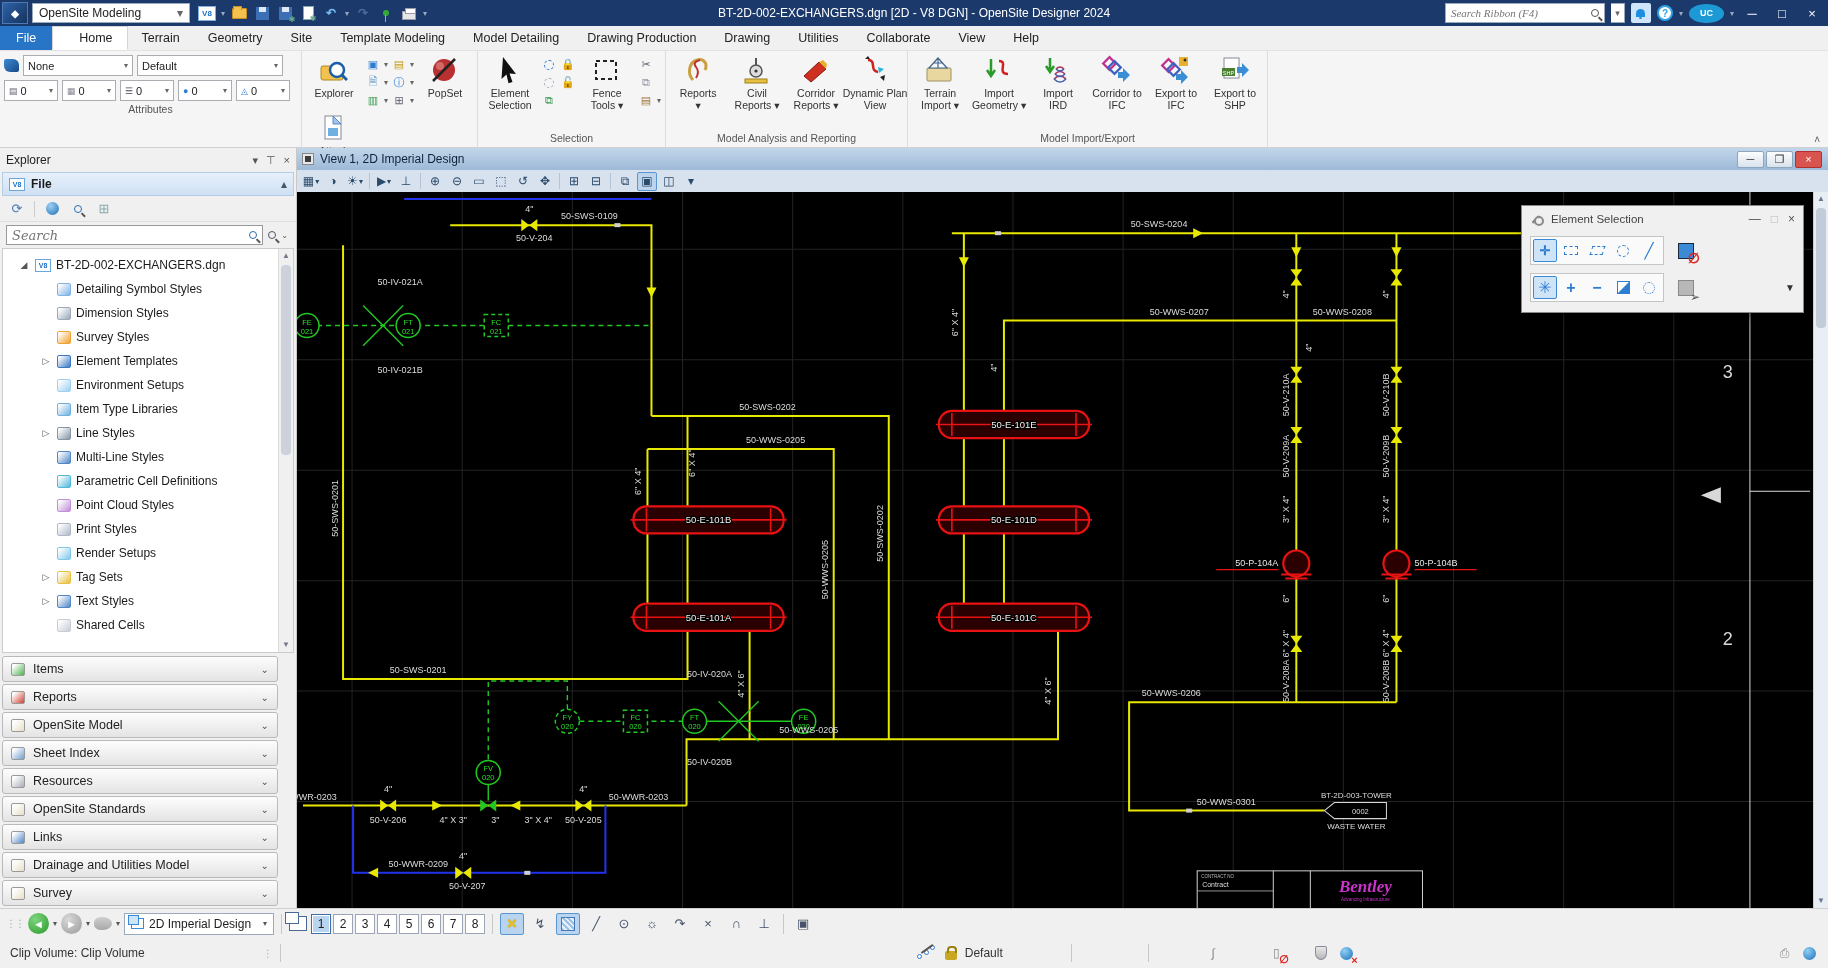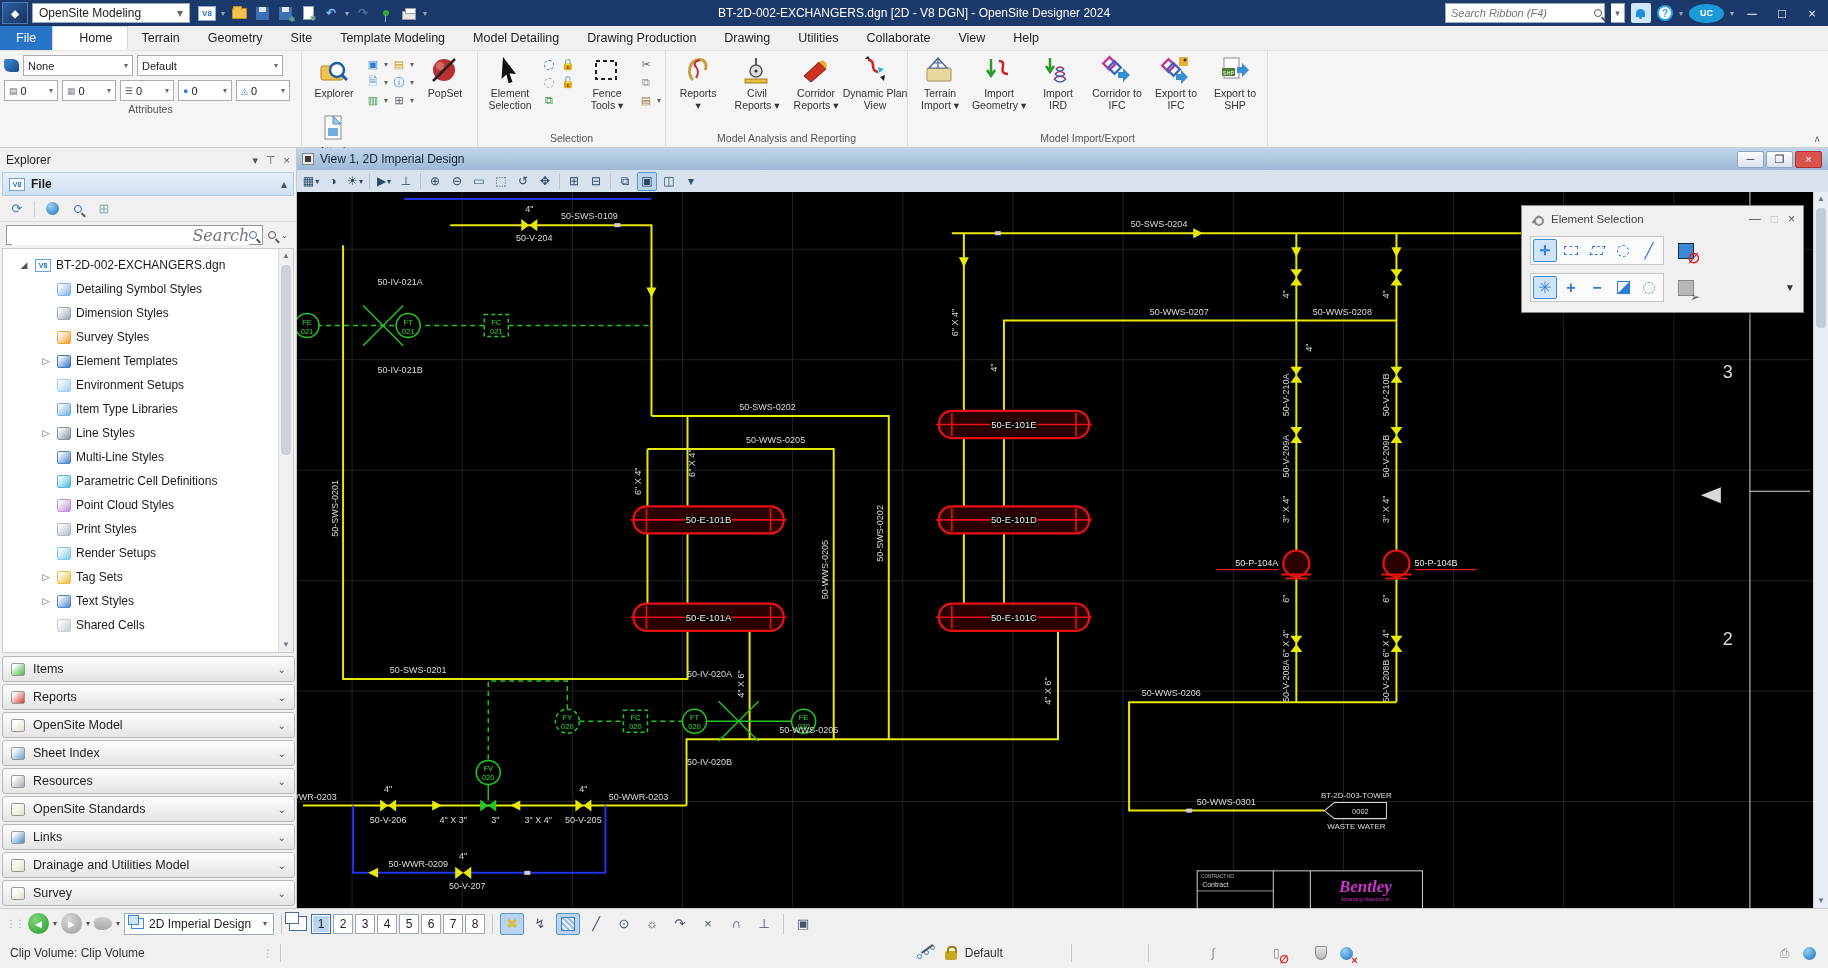--- a/index.html
+++ b/index.html
@@ -23,21 +23,21 @@
   .gear:after { content:"✱"; position:absolute; right:-4px; bottom:-4px; font-size:8px; color:#6a8; }
   .arr { color:#79b8f0; font-size:14px; font-weight:bold; }
   .arr.dim { color:#4a6a96; }
   .i-pin { width:6px; height:6px; background:#35a835; border-radius:50%; position:relative; }
   .i-pin:after { content:""; position:absolute; left:2px; top:5px; width:1px; height:7px; background:#9ac; }
   .i-print { width:14px; height:9px; background:#e6e6e6; border:1px solid #99a; position:relative; margin-top:4px; }
   .i-print:before { content:""; position:absolute; left:2px; top:-4px; width:9px; height:4px; background:#fff; border:1px solid #99a; }
   .doctitle { position:absolute; left:50%; transform:translateX(-50%); font-size:12px; color:#fff; white-space:nowrap; }
   .tbright { margin-left:auto; display:flex; align-items:center; gap:6px; padding-right:4px; }
   .searchribbon { background:#fff; border:1px solid #9ab; height:20px; width:160px; display:flex; align-items:center; padding:0 5px; color:#888; }
-  .searchribbon input { border:none; outline:none; flex:1; font-style:italic; font-size:11px; color:#555; font-family:Liberation Sans, sans-serif; background:transparent; }
+  .searchribbon input { border:none; outline:none; flex:1; font-style:italic; font-size:11px; color:#555; font-family:Liberation Serif, serif; background:transparent; }
   .mag { width:8px; height:8px; border:1.5px solid #555; border-radius:50%; position:relative; flex:0 0 auto; }
   .mag:after { content:""; position:absolute; width:5px; height:1.5px; background:#555; transform:rotate(45deg); left:6px; top:8px; }
   .srdd { background:#fff; border:1px solid #9ab; border-left:none; height:20px; width:14px; color:#666; display:flex; align-items:center; justify-content:center; font-size:9px; }
   .bell { width:20px; height:20px; background:#cfe6fa; display:flex; align-items:center; justify-content:center; border-radius:2px; }
   .bellshape { width:9px; height:8px; background:#1d8fe0; border-radius:5px 5px 0 0; position:relative; }
   .bellshape:after { content:""; position:absolute; left:3px; top:8px; width:3px; height:2px; background:#1d8fe0; border-radius:50%; }
   .helpico { width:16px; height:16px; border-radius:50%; border:2px solid #2fa3e8; color:#2fa3e8; font-size:10px; font-weight:bold; display:flex; align-items:center; justify-content:center; background:#fff; }
   .avatar { width:35px; height:19px; border-radius:50%; background:#1d9ad6; color:#fff; font-size:9px; font-weight:bold; display:flex; align-items:center; justify-content:center; }
   .winbtn { width:24px; height:20px; display:flex; align-items:center; justify-content:center; color:#fff; font-size:13px; }
 
@@ -73,31 +73,31 @@
   .explorer { width:297px; background:#f0f0f0; border-right:1px solid #c8c8c8; display:flex; flex-direction:column; font-size:12px; }
   .exp-header { height:24px; display:flex; align-items:center; padding:0 6px; color:#222; background:#f0f0f0; }
   .exp-header .hbtns { margin-left:auto; display:flex; gap:8px; color:#555; font-size:11px; }
   .filebar { height:24px; margin:0 2px; background:linear-gradient(#e7f0fb,#cfe0f3); border:1px solid #b5cce6; display:flex; align-items:center; gap:6px; padding:0 6px; font-weight:bold; color:#1a1a1a; }
   .filebar .chev { margin-left:auto; font-weight:normal; color:#456; }
   .exp-tools { height:26px; display:flex; align-items:center; gap:8px; padding:0 8px; border-bottom:1px solid #ddd; }
   .exp-tools .t { width:18px; height:18px; display:flex; align-items:center; justify-content:center; font-size:13px; color:#4a7ab8; }
   .sphere { width:13px; height:13px; border-radius:50%; background:radial-gradient(circle at 35% 30%, #9fd0f5, #1d6fb8); }
   .exp-search { height:26px; display:flex; align-items:center; gap:5px; padding:0 8px 0 6px; }
   .exp-search .sbox { flex:1; height:20px; border:1px solid #999; background:#fff; display:flex; align-items:center; padding:0 5px; }
-  .exp-search input { border:none; outline:none; flex:1; font-style:italic; font-family:"DejaVu Serif",serif; font-size:16px; color:#777;text-align:right; }
+  .exp-search input { border:none; outline:none; flex:1; font-style:italic; font-family:"DejaVu Serif",serif; font-size:13px; color:#777; }
   .treebox { flex:1; margin:0 2px; background:#fff; border:1px solid #ccc; overflow:hidden; position:relative; }
   .tree { padding:4px 0 0 2px; }
   .titem { height:24px; display:flex; align-items:center; gap:5px; color:#1a1a1a; white-space:nowrap; }
   .titem .tw { width:12px; text-align:center; color:#555; font-size:9px; flex:0 0 auto; }
   .ticon { width:14px; height:13px; border-radius:2px; flex:0 0 auto; }
   .v8mini { background:#fff; border:1px solid #6aa5dd; color:#1b6fc4; font-size:7px; font-weight:bold; display:flex; align-items:center; justify-content:center; border-radius:0; }
   .vscroll { position:absolute; right:0; top:0; bottom:0; width:15px; background:#f0f0f0; border-left:1px solid #ddd; }
   .vscroll .thumb { position:absolute; left:2px; right:2px; background:#cdd2da; border-radius:4px; }
   .vscroll .sa { position:absolute; left:0; right:0; height:14px; color:#778; font-size:8px; text-align:center; line-height:14px; }
-  .accordion { flex:0 0 auto; padding:3px 1px 2px 2px; display:flex; flex-direction:column; gap:2px; }
+  .accordion { flex:0 0 auto; padding:3px 18px 2px 2px; display:flex; flex-direction:column; gap:2px; }
   .abar { height:26px; background:linear-gradient(#fdfdfd,#e4e4e4); border:1px solid #b9b9b9; border-radius:3px; display:flex; align-items:center; gap:8px; padding:0 8px; color:#222; font-size:12.5px; }
   .abar .chev { margin-left:auto; color:#555; font-size:10px; }
   .aicon { width:14px; height:13px; border-radius:2px; }
 
   
   .viewwin { flex:1; display:flex; flex-direction:column; min-width:0; position:relative; background:#d8e2ee; }
   .vtitle { height:22px; background:linear-gradient(#c2d6ea,#9db9d6); display:flex; align-items:center; padding:0 6px; font-size:12px; color:#10233c; gap:7px; flex:0 0 auto; }
   .vtitle .sq { width:10px; height:10px; background:#3c3c3c; border:2px solid #e8e8e8; outline:1px solid #888; }
   .vctrl { margin-left:auto; display:flex; gap:2px; }
   .vcb { width:27px; height:17px; border:1px solid #8ca6c0; background:linear-gradient(#fdfdfd,#d8e2ec); font-size:11px; display:flex; align-items:center; justify-content:center; color:#333; border-radius:2px; }

